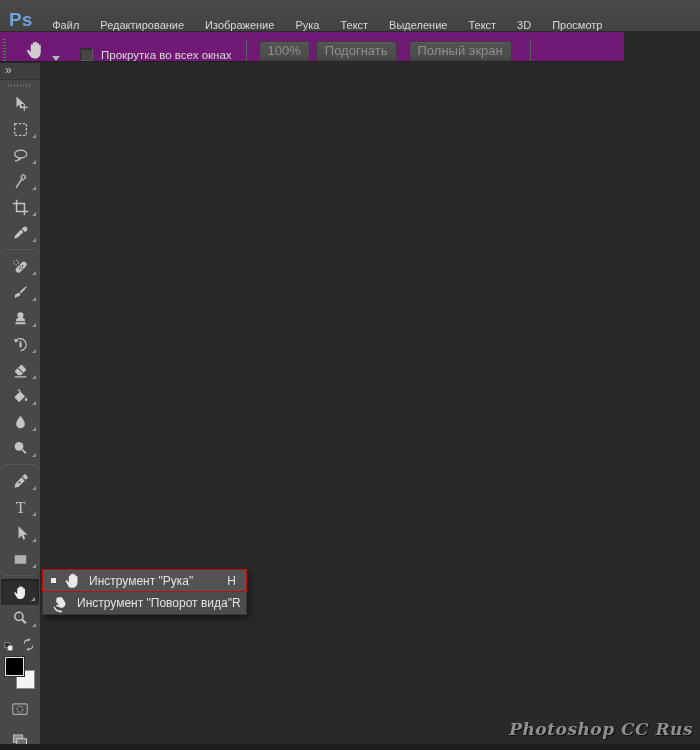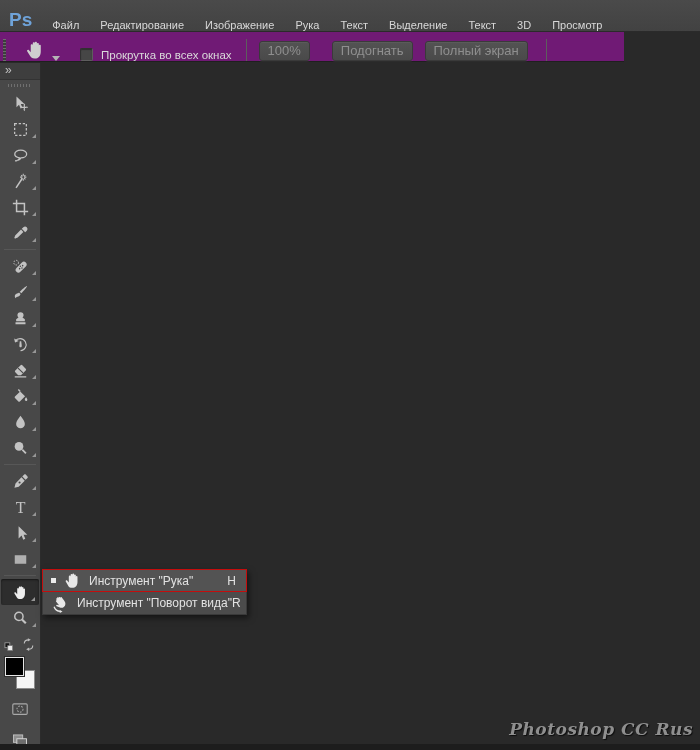--- a/index.html
+++ b/index.html
@@ -51,21 +51,21 @@
   .sep-a{margin-left:14px;}
   .opt-btn{
     height:20px;padding:0 8px;margin-left:12px;
     font-size:13px;line-height:18px;color:#8f8f8f;text-align:center;
     background:linear-gradient(#535353,#4a4a4a);
     border:1px solid #3a3a3a;border-radius:3px;
     box-shadow:0 1px 0 rgba(255,255,255,.06), inset 0 1px 0 rgba(255,255,255,.05);
     cursor:default;
   }
   .btn-100{min-width:51px;}
-  .btn-fit{min-width:63px;margin-left:22px;}
+  .btn-fit{min-width:63px;margin-left:6px;}
   .btn-full{min-width:80px;margin-left:12px;}
   .sep-b{margin-left:18px;}
   
   .canvas{position:absolute;top:63px;left:41px;right:0;bottom:6px;background:#292929;}
   .bottom-strip{position:absolute;left:0;bottom:0;width:700px;height:6px;background:#1d1d1d;}
   
   .toolbox{
     position:absolute;top:63px;left:0;bottom:6px;width:41px;
     background:#484848;border-right:1px solid #2b2b2b;
   }

